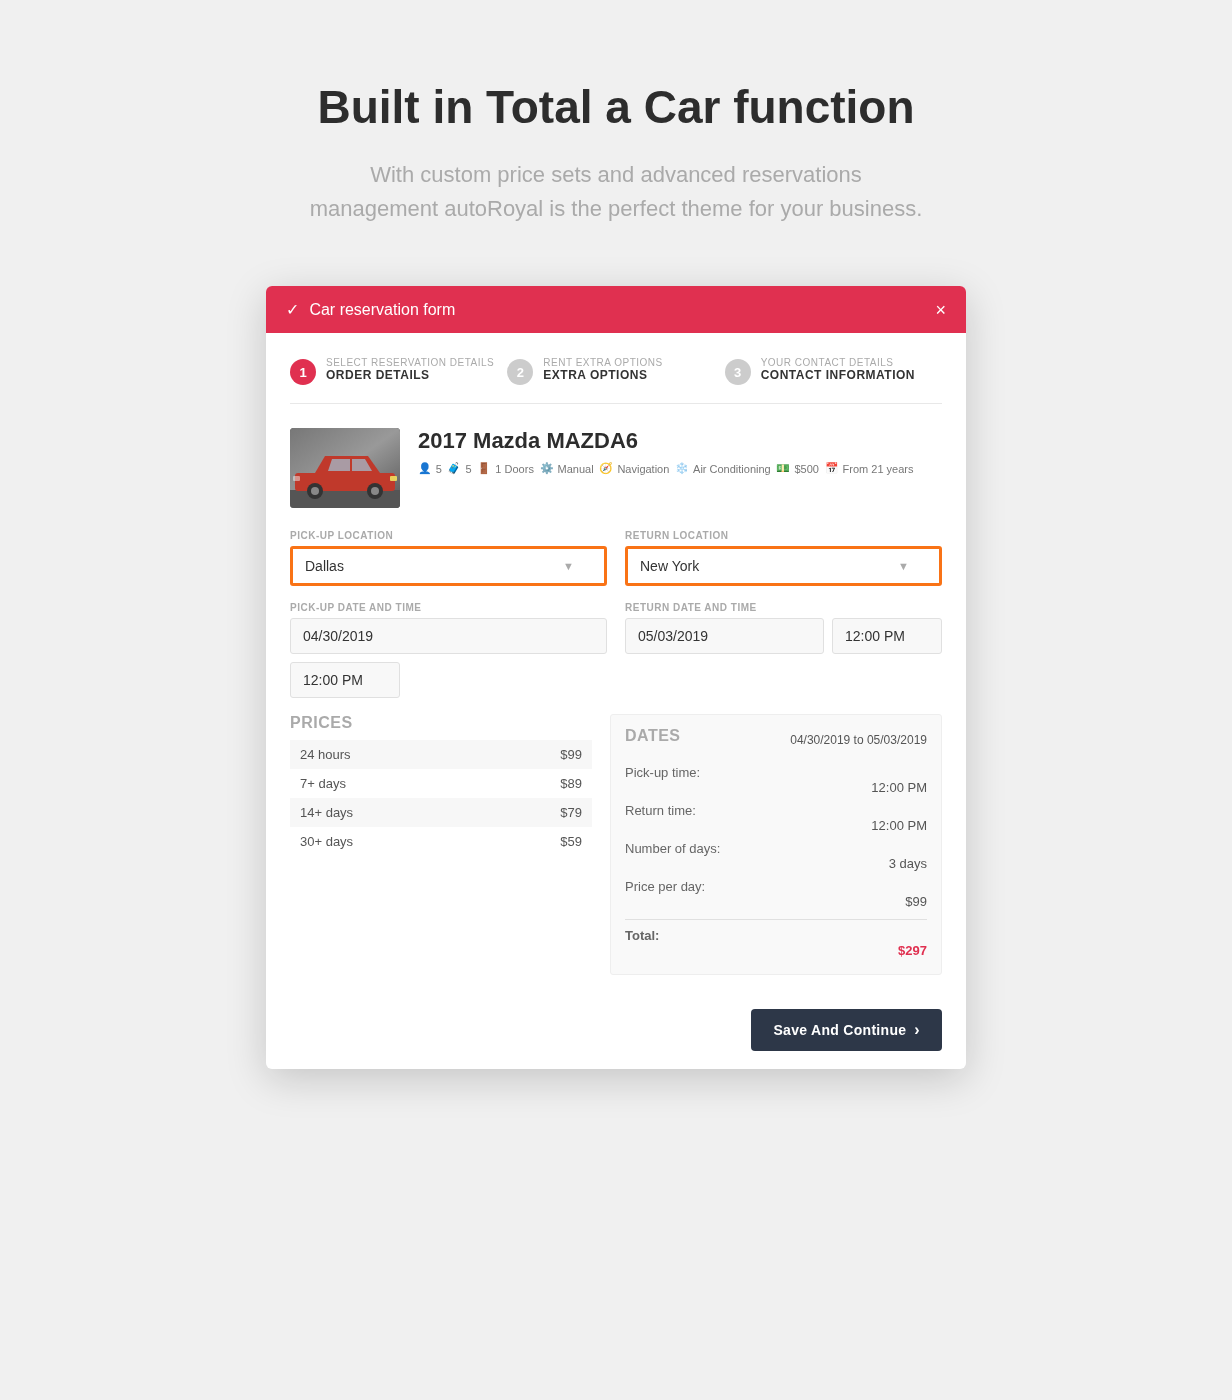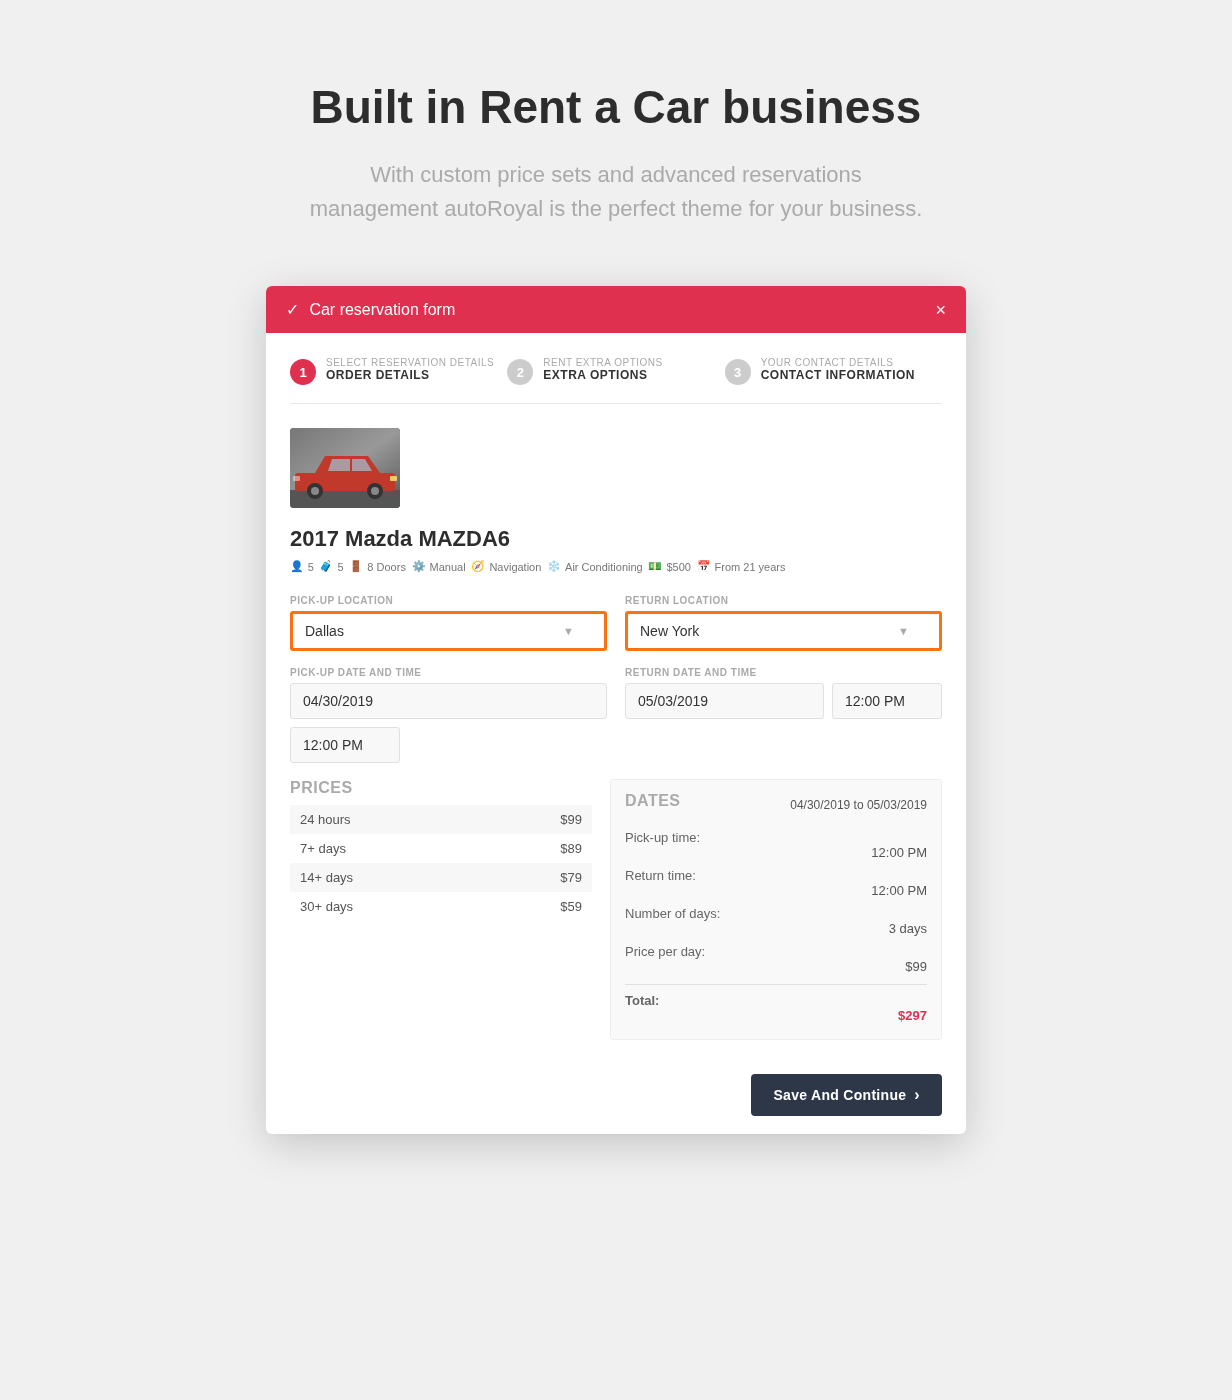--- a/index.html
+++ b/index.html
@@ -137,21 +137,20 @@
       text-transform: uppercase;
       letter-spacing: 0.5px;
     }
 
     
     .car-info {
       display: flex;
       align-items: flex-start;
       gap: 18px;
       margin-bottom: 22px;
-      flex-direction: column;
     }
 
     .car-image {
       width: 110px;
       height: 80px;
       background: #888;
       border-radius: 4px;
       overflow: hidden;
       flex-shrink: 0;
       position: relative;
@@ -353,21 +352,21 @@
       letter-spacing: 0.3px;
     }
 
     .btn-arrow {
       font-size: 16px;
     }
   </style>
 </head>
 <body>
 
-<h1 class="page-title">Built in Rent a Car business</h1>
+<h1 class="page-title">Built in Total a Car function</h1>
 <p class="page-subtitle">With custom price sets and advanced reservations management autoRoyal is the perfect theme for your business.</p>
 
 <div class="modal">
 
   <div class="modal-header">
     <div class="modal-header-left">
       <span class="modal-check-icon">✓</span>
       <span class="modal-title">Car reservation form</span>
     </div>
     <button class="modal-close">×</button>
@@ -437,21 +436,21 @@
         <div class="feature-badge">
               <span class="feature-icon">👤</span>
               <span>5</span>
             </div>
             <div class="feature-badge">
               <span class="feature-icon">🧳</span>
               <span>5</span>
             </div>
             <div class="feature-badge">
               <span class="feature-icon">🚪</span>
-              <span>8 Doors</span>
+              <span>1 Doors</span>
             </div>
             <div class="feature-badge">
               <span class="feature-icon">⚙️</span>
               <span>Manual</span>
             </div>
             <div class="feature-badge">
               <span class="feature-icon">🧭</span>
               <span>Navigation</span>
             </div>
             <div class="feature-badge">

